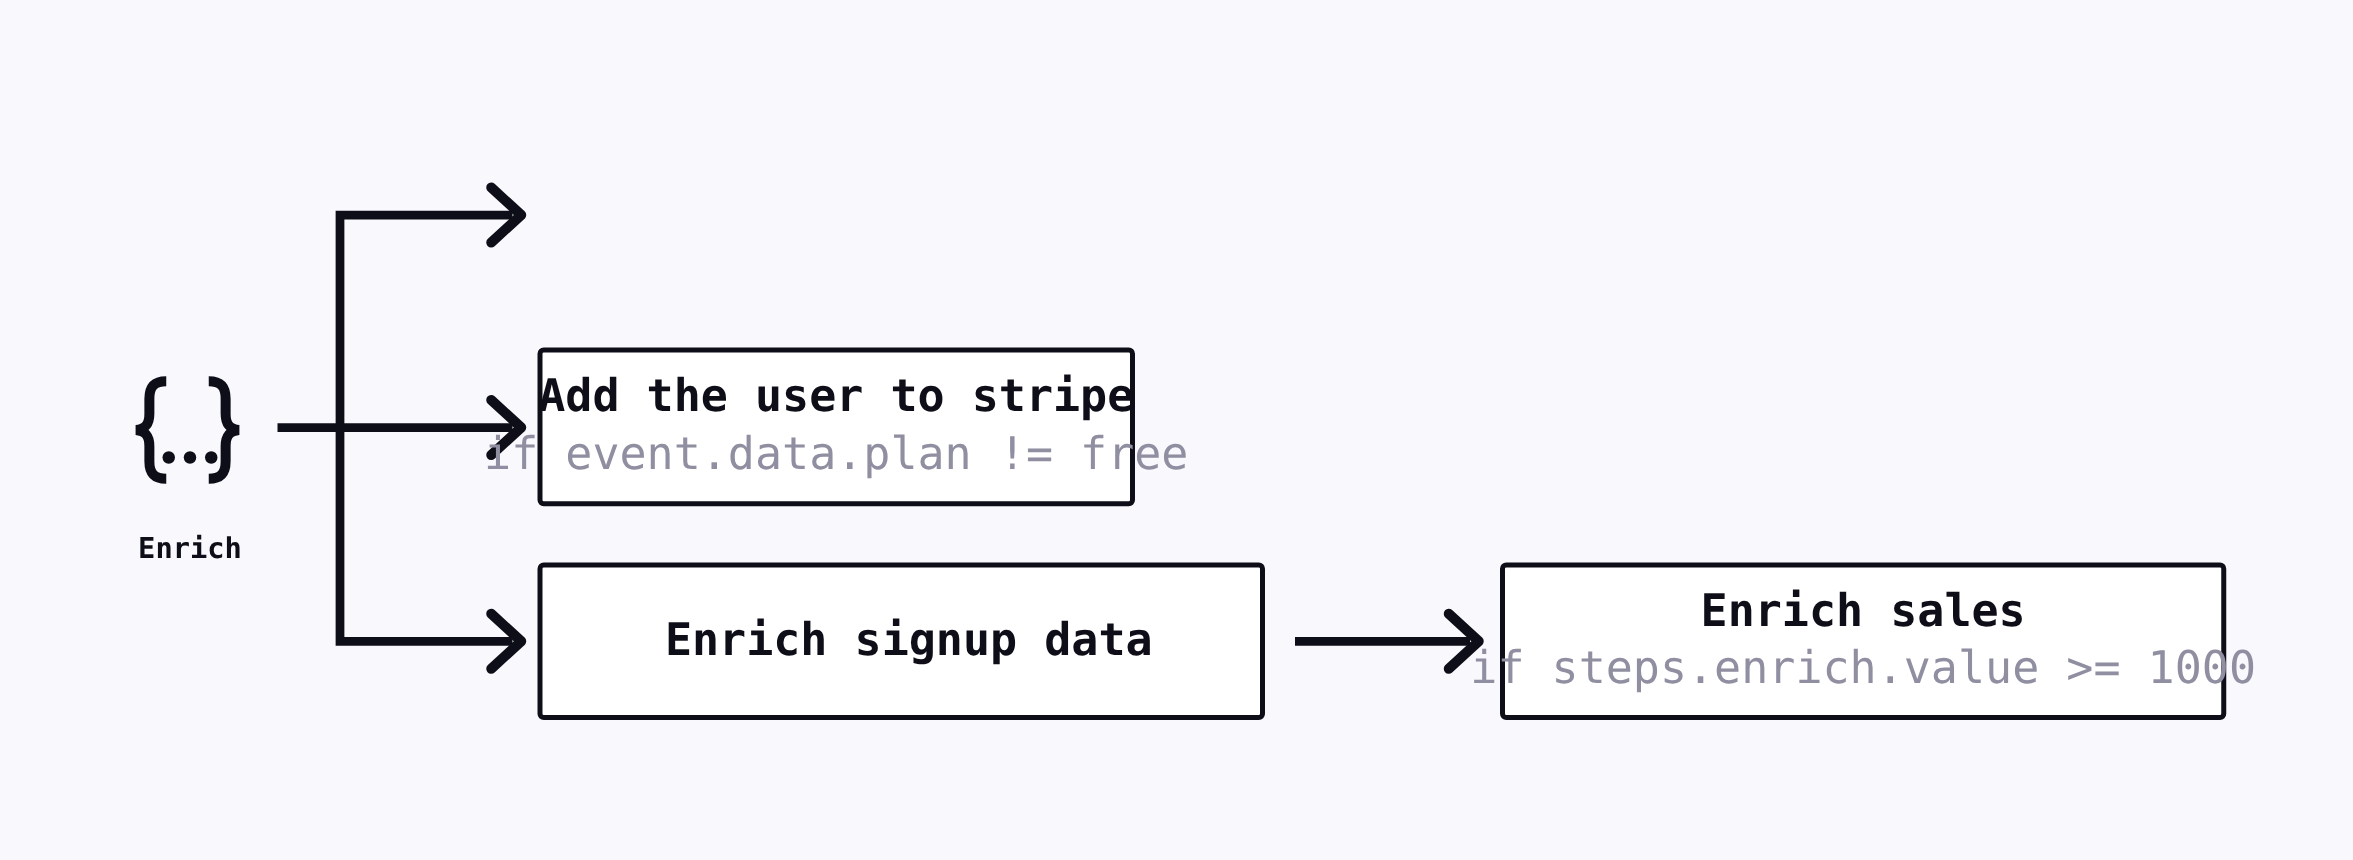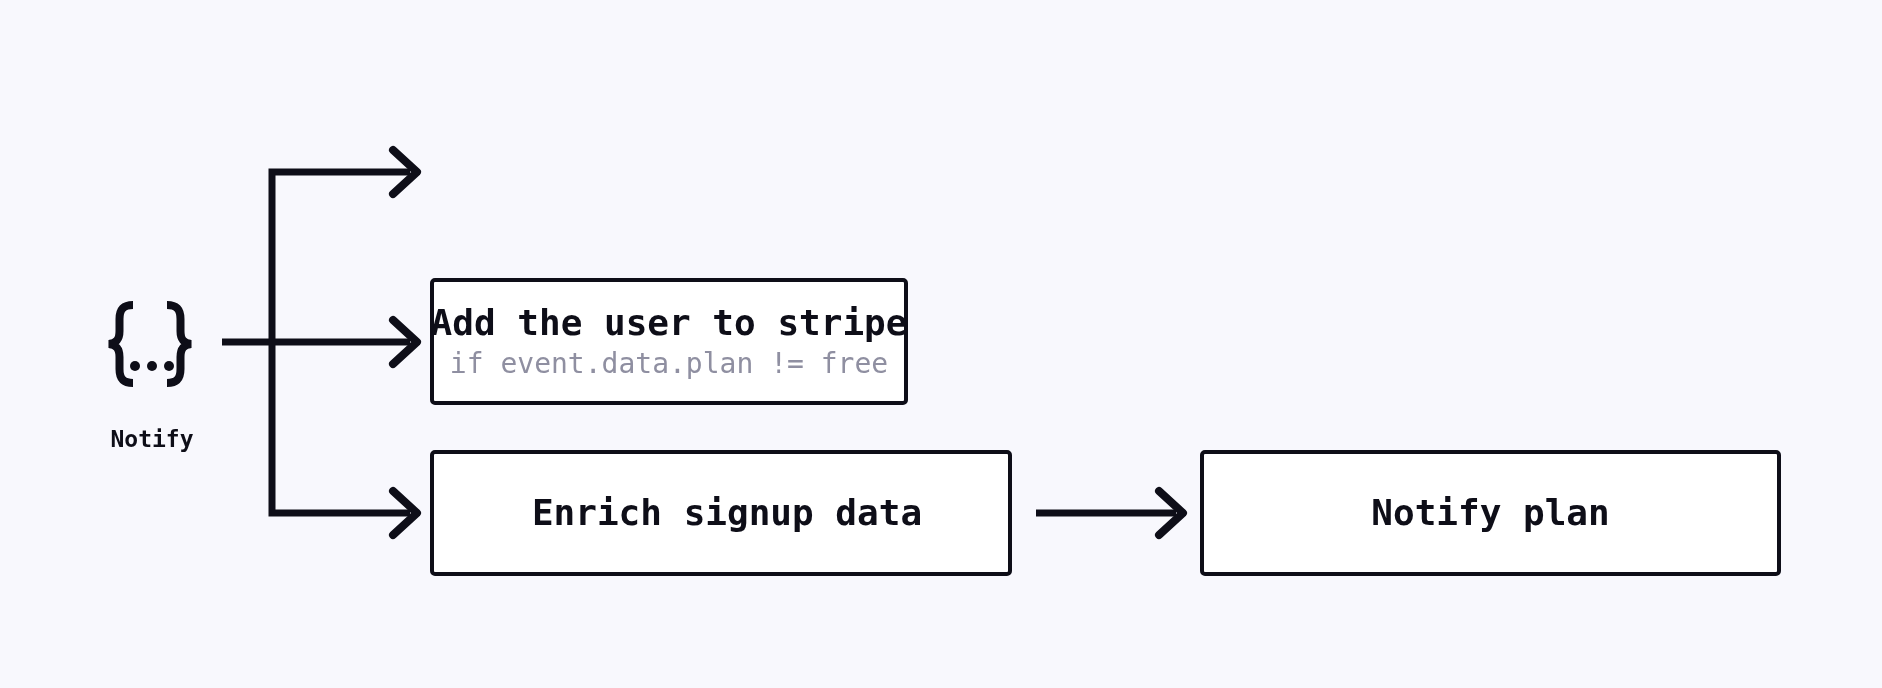--- a/index.html
+++ b/index.html
@@ -28,21 +28,21 @@
     gap:4px;cursor:pointer;
   }
   .step-1{left:430px;top:108px;width:582px;height:126px;}
   .step-2{left:430px;top:278px;width:478px;height:127px;}
   .step-3{left:430px;top:450px;width:582px;height:126px;padding-left:12px;}
   .step-4{left:1200px;top:450px;width:581px;height:126px;}
   .step .title{
     font-size:36px;font-weight:bold;color:var(--fg);line-height:1.1;white-space:nowrap;
   }
   .step .condition{
-    font-size:28px;font-weight:normal;color:var(--muted);line-height:1.2;white-space:nowrap;
+    font-size:36px;font-weight:normal;color:var(--muted);line-height:1.2;white-space:nowrap;
   }
 </style>
 </head>
 <body>
 
 <div class="canvas">
 
   <svg class="connectors" viewBox="0 0 1882 688" aria-hidden="true">
     <path class="line" d="M410 172 L272 172 L272 513 L410 513"></path>
     <path class="line" d="M222 342 L410 342"></path>
@@ -53,29 +53,30 @@
     <path class="chevron" d="M1159 491 L1183 513 L1159 535"></path>
   </svg>
 
   <svg class="trigger-icon" viewBox="0 0 96 88">
     <path d="M31 5 C21 5 17.5 9.5 17.5 19 L17.5 31 C17.5 39.5 14.5 43 7 44 C14.5 45 17.5 48.5 17.5 57 L17.5 69 C17.5 78.5 21 83 31 83"></path>
     <path d="M65 5 C75 5 78.5 9.5 78.5 19 L78.5 31 C78.5 39.5 81.5 43 89 44 C81.5 45 78.5 48.5 78.5 57 L78.5 69 C78.5 78.5 75 83 65 83"></path>
     <circle cx="33" cy="66" r="5"></circle>
     <circle cx="50" cy="66" r="5"></circle>
     <circle cx="67" cy="66" r="5"></circle>
   </svg>
-  <div class="trigger-label">Notify</div>
+  <div class="trigger-label">Enrich</div>
 
 
   <div class="step step-2">
     <span class="title">Add the user to stripe</span>
     <span class="condition">if event.data.plan != free</span>
   </div>
 
   <div class="step step-3">
     <span class="title">Enrich signup data</span>
   </div>
 
   <div class="step step-4">
-    <span class="title">Notify plan</span>
+    <span class="title">Enrich sales</span>
+    <span class="condition">if steps.enrich.value &gt;= 1000</span>
   </div>
 
 </div>
 
 </body></html>

